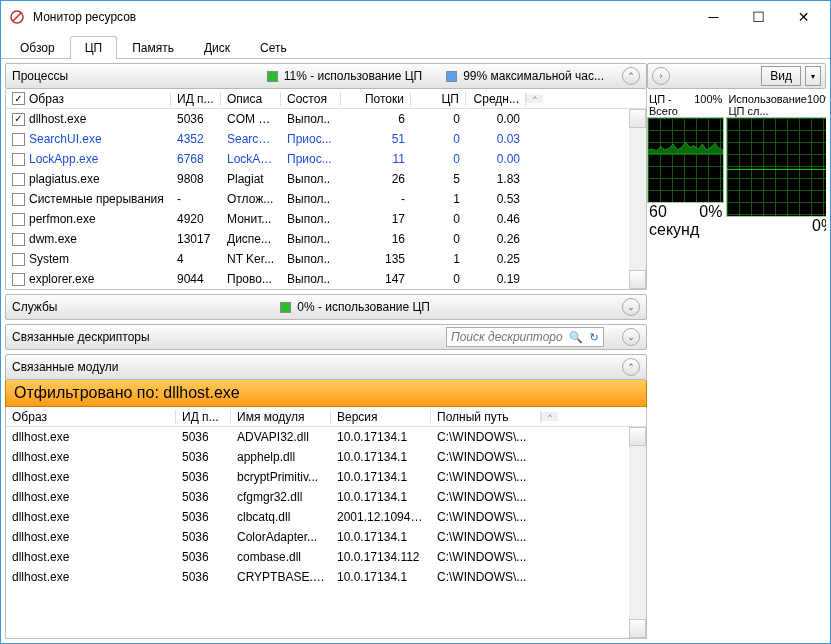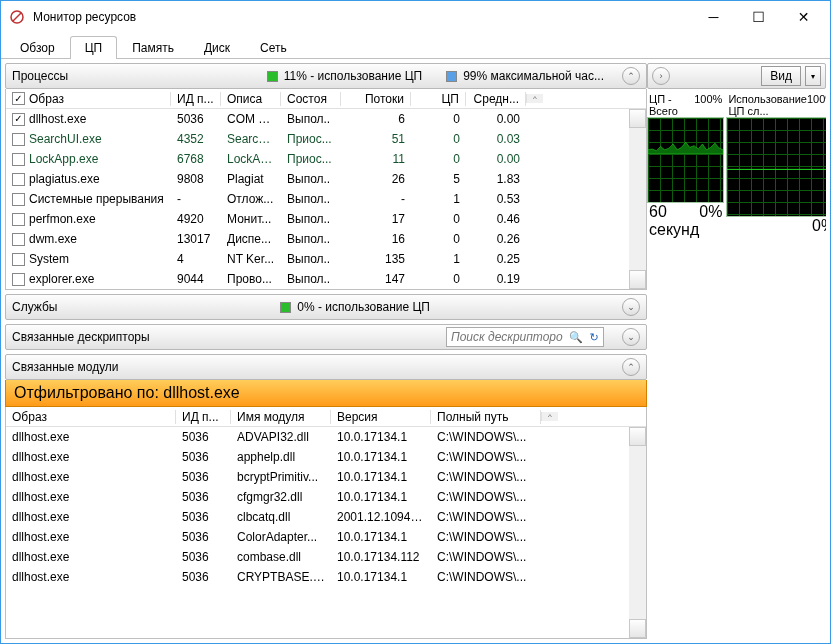--- a/index.html
+++ b/index.html
@@ -36,21 +36,21 @@
 .proc-col3 { width: 60px; }
 .proc-col4 { width: 70px; text-align: right; }
 .proc-col5 { width: 55px; text-align: right; }
 .proc-col6 { width: 60px; text-align: right; }
 .scroll-head { width: 17px; background: #f0f0f0; border-left: 1px solid #e0e0e0; display: flex; align-items: center; justify-content: center; font-size: 8px; color: #666; }
 .tbody { flex: 1; overflow-y: hidden; position: relative; }
 .tbody .scrollbar { position: absolute; right: 0; top: 0; bottom: 0; width: 17px; background: #f0f0f0; }
 .scrollbar::before { content:""; position:absolute; top:0; left:0; right:0; height:17px; background:linear-gradient(#fefefe,#e6e6e6); border:1px solid #c8c8c8; }
 .scrollbar::after { content:""; position:absolute; bottom:0; left:0; right:0; height:17px; background:linear-gradient(#fefefe,#e6e6e6); border:1px solid #c8c8c8; }
 .chk { width: 13px; height: 13px; border: 1px solid #888; display: inline-flex; align-items: center; justify-content: center; font-size: 10px; line-height: 1; color: #000; background:#fff;}
-.suspended { color: #14532d; }
+.suspended { color: #1d4ed8; }
 .filter-bar { background: linear-gradient(#ffcd5a,#ff9b1a); border: 1px solid #d38000; border-top: none; padding: 4px 8px; font-size: 16px; color: #000; }
 .mod-col0 { width: 170px; }
 .mod-col1 { width: 55px; }
 .mod-col2 { width: 100px; }
 .mod-col3 { width: 100px; }
 .mod-col4 { width: 110px; }
 .search-box { display: flex; align-items: center; border: 1px solid #aaa; background: #fff; height: 20px; }
 .search-box input { border: none; outline: none; width: 120px; font-size: 12px; padding: 0 4px; font-style: italic; color: #888; background: transparent; }
 .search-box .icon { width: 18px; display: flex; align-items: center; justify-content: center; color: #1a5fb4; font-size: 11px; }
 .side-header { height: 26px; background: linear-gradient(#fdfdfd,#e3e3e3); border: 1px solid #b8b8b8; display: flex; align-items: center; padding: 0 4px; gap: 4px; border-radius: 2px;}

